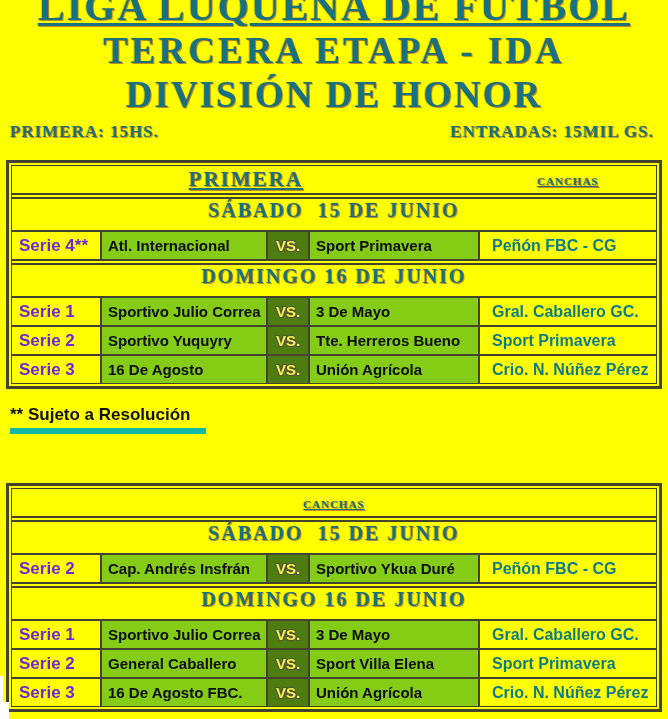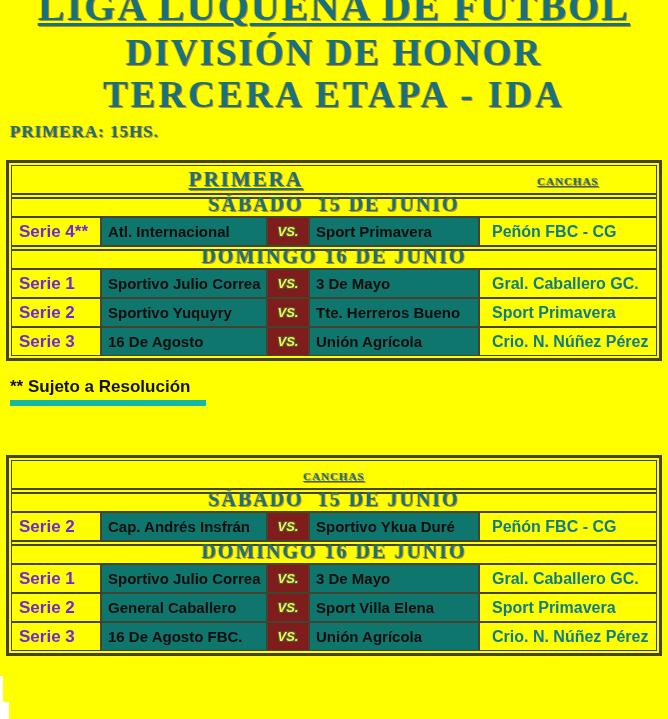--- a/index.html
+++ b/index.html
@@ -72,50 +72,50 @@
   }
 
   .divider {
     height: 2px;
     border-top: 2px solid #44432f;
     border-bottom: 2px solid #44432f;
     background: #ffff00;
   }
 
   .date-row {
-    height: 17px;
-    display: flex; align-items: flex-end; justify-content: center;
+    height: 31px;
+    display: flex; align-items: flex-start; justify-content: center;
   }
   .date-row .deco { font-size: 20px; letter-spacing: 2px; white-space: pre; }
 
   .match-row {
     display: grid;
     grid-template-columns: 88px 166px 42px 170px 1fr;
     height: 27px;
     border-top: 2px solid #44432f;
   }
   .cell {
     display: flex; align-items: center;
     overflow: hidden; white-space: nowrap;
   }
   .cell + .cell { border-left: 2px solid #44432f; }
 
   .cell-serie {
     padding-left: 7px;
     color: #6d28d9; font-weight: bold; font-size: 17px;
   }
   .cell-team {
-    background: #0f766e;
+    background: #84cc16;
     padding-left: 6px;
     color: #0d0d0d; font-weight: bold; font-size: 15px;
   }
   .cell-vs {
-    background: #7f1d1d;
+    background: #4d7c0f;
     justify-content: center;
-    color: #f5f54a; font-weight: bold; font-style: italic; font-size: 13px;
+    color: #f5f54a; font-weight: bold; font-size: 15px;
     text-shadow: 1px 1px 0 #55543a, -1px -1px 0 #55543a, 1px -1px 0 #55543a, -1px 1px 0 #55543a;
   }
   .cell-cancha {
     padding-left: 12px;
     color: #0e7c86; font-weight: bold; font-size: 16px;
   }
 
   .footnote {
     margin: 6px 0 0 10px;
     font-size: 17px; font-weight: bold; color: #111;
@@ -135,27 +135,30 @@
   .corner-white-sliver {
     position: absolute; left: 0; bottom: 17px;
     width: 3px; height: 26px; background: #ffffff;
   }
 </style>
 </head>
 <body>
 
 <div class="hdr">
   <div class="deco title-1">LIGA LUQUEÑA DE FÚTBOL</div>
+  <div class="deco title-3">TERCERA ETAPA - IDA</div>
   <div class="deco title-2">DIVISIÓN DE HONOR</div>
-  <div class="deco title-3">TERCERA ETAPA - IDA</div>
 </div>
 
 <div class="info-bar">
   <div class="info-left">
     <span class="deco">PRIMERA: 15HS.</span>
+  </div>
+  <div class="info-right">
+    <span class="deco">ENTRADAS: 15MIL GS.</span>
   </div>
 </div>
 
 <div class="tbl" style="margin-top:17px">
   <div class="tbl-inner">
 
     <div class="trow title-row">
       <div class="title-main">
         <span class="deco tbl-title">PRIMERA</span>
       </div>

